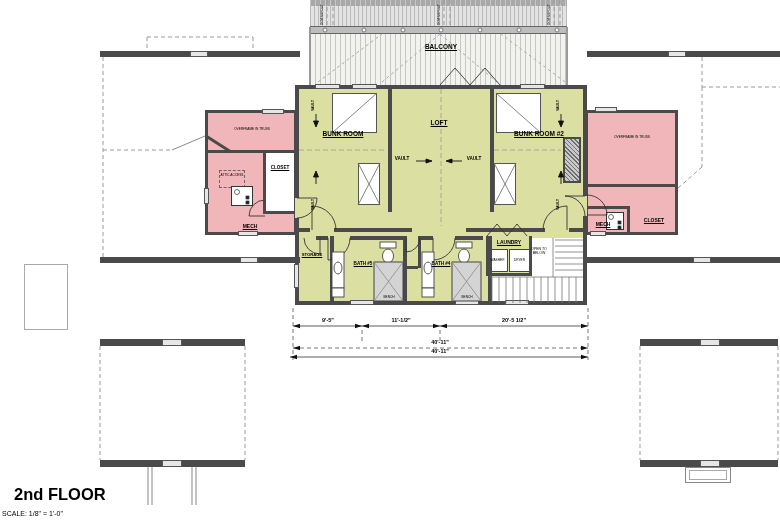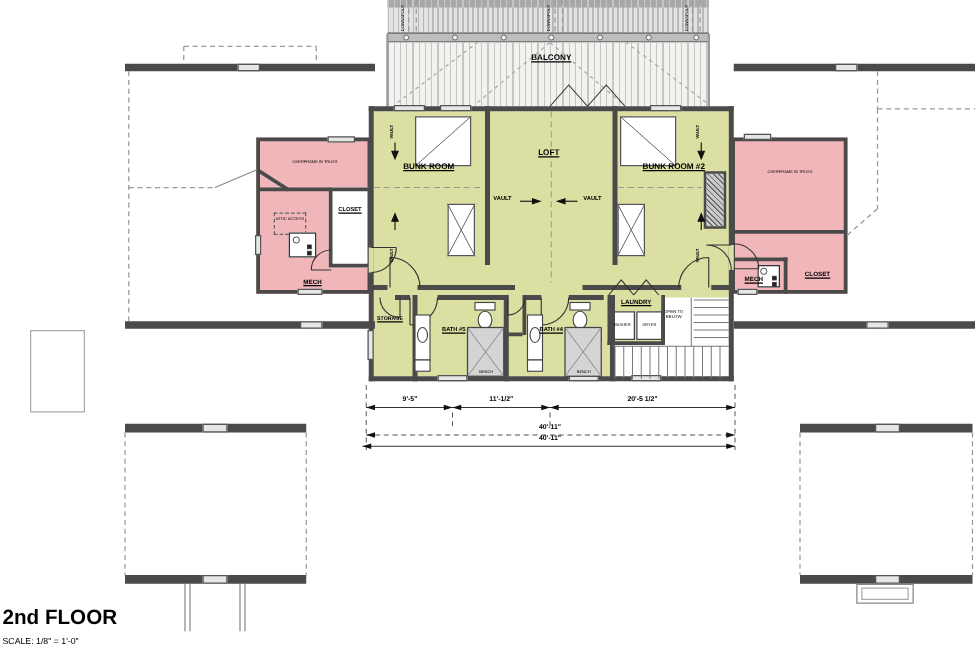--- a/index.html
+++ b/index.html
@@ -290,16 +290,16 @@
   <div class="lbl t30 rot" style="left:321px;top:25px;font-weight:normal;">DOWNSPOUT</div>
   <div class="lbl t30 rot" style="left:438px;top:25px;font-weight:normal;">DOWNSPOUT</div>
   <div class="lbl t30 rot" style="left:548px;top:25px;font-weight:normal;">DOWNSPOUT</div>
 
   <div class="lbl t55" style="left:305px;top:318px;width:46px;">9'-5"</div>
   <div class="lbl t55" style="left:375px;top:318px;width:52px;">11'-1/2"</div>
   <div class="lbl t55" style="left:478px;top:318px;width:72px;">20'-5 1/2"</div>
   <div class="lbl t55" style="left:410px;top:340px;width:60px;">40'-11"</div>
   <div class="lbl t55" style="left:410px;top:349px;width:60px;">40'-11"</div>
 
-  <div class="lbl" style="left:2px;top:486px;font-size:16.5px;text-align:left;">2nd FLOOR</div>
+  <div class="lbl" style="left:14px;top:486px;font-size:16.5px;text-align:left;">2nd FLOOR</div>
   <div class="lbl" style="left:2px;top:510px;font-size:7px;font-weight:normal;text-align:left;">SCALE: 1/8" = 1'-0"</div>
 
 </div>
 
 </body></html>

